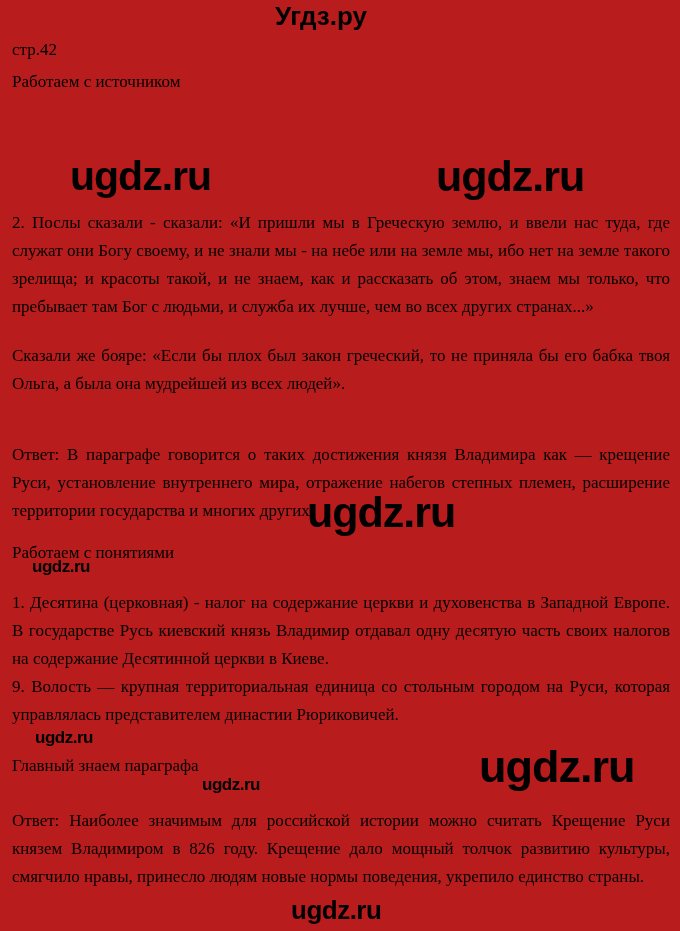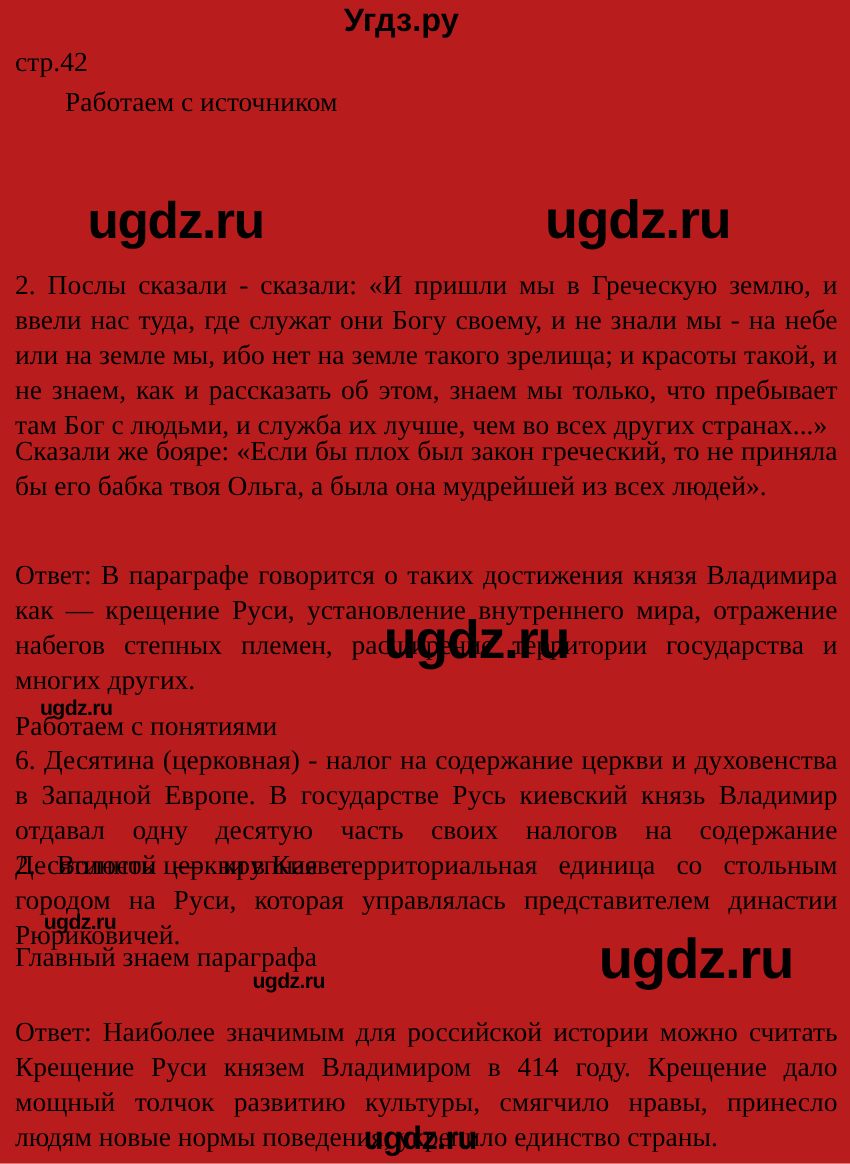--- a/index.html
+++ b/index.html
@@ -17,31 +17,31 @@
     top:1px; left:0; right:38px;
     text-align:center;
     font-family:"Liberation Sans", sans-serif;
     font-weight:700;
     font-size:26px;
     line-height:30px;
   }
   .t{
     position:absolute;
     left:12px; right:10px;
-    font-size:22px;
+    font-size:17px;
     line-height:28px;
   }
   .just{ text-align:justify; }
   .pagenum  { top:36px; }
-  .h-source { top:68px;margin-left:40px; }
+  .h-source { top:68px; }
   .p1       { top:108px; }
   .p2       { top:192px; }
   .p3       { top:325px; }
   .answer1  { top:424px; }
-  .h-concepts{ top:539px;margin-top:28px; }
+  .h-concepts{ top:539px; }
   .p-des    { top:572px; }
   .p-vol    { top:656px; }
   .h-main   { top:752px; }
   .answer2  { top:790px; }
   .wm{
     position:absolute;
     font-family:"Liberation Sans", sans-serif;
     font-weight:700;
     color:#000000;
     line-height:1;
@@ -72,27 +72,27 @@
 
 
   <p class="t just p2">2. Послы сказали -  сказали: «И пришли мы в Греческую землю, и ввели нас туда, где служат они Богу своему, и не знали мы - на небе или на земле мы, ибо нет на земле такого зрелища; и красоты такой, и не знаем, как и рассказать об этом, знаем мы только, что пребывает там Бог с людьми, и служба их лучше, чем во всех других странах...»</p>
 
   <p class="t just answer1">Ответ: В параграфе говорится о таких достижения князя Владимира как — крещение Руси, установление внутреннего мира, отражение набегов степных племен, расширение территории государства и многих других.</p>
 
   <p class="t just p3">Сказали же бояре: «Если бы плох был закон греческий, то не приняла бы его бабка твоя Ольга, а была она мудрейшей из всех людей».</p>
 
   <div class="t h-concepts">Работаем с понятиями</div>
 
-  <p class="t just p-des">6. Десятина (церковная) - налог на содержание церкви и духовенства в Западной Европе. В государстве Русь киевский князь Владимир отдавал одну десятую часть своих налогов на содержание Десятинной церкви в Киеве.</p>
+  <p class="t just p-des">1. Десятина (церковная) - налог на содержание церкви и духовенства в Западной Европе. В государстве Русь киевский князь Владимир отдавал одну десятую часть своих налогов на содержание Десятинной церкви в Киеве.</p>
 
-  <p class="t just p-vol">2. Волость — крупная территориальная единица со стольным городом на Руси, которая управлялась представителем династии Рюриковичей.</p>
+  <p class="t just p-vol">9. Волость — крупная территориальная единица со стольным городом на Руси, которая управлялась представителем династии Рюриковичей.</p>
 
   <div class="t h-main">Главный знаем параграфа</div>
 
-  <p class="t just answer2">Ответ: Наиболее значимым для российской истории можно считать Крещение Руси князем Владимиром в 414 году. Крещение дало мощный толчок развитию культуры, смягчило нравы, принесло людям новые нормы поведения, укрепило единство страны.</p>
+  <p class="t just answer2">Ответ: Наиболее значимым для российской истории можно считать Крещение Руси князем Владимиром в 826 году. Крещение дало мощный толчок развитию культуры, смягчило нравы, принесло людям новые нормы поведения, укрепило единство страны.</p>
 
   <div class="wm wm-a">ugdz.ru</div>
   <div class="wm wm-b">ugdz.ru</div>
   <div class="wm wm-c">ugdz.ru</div>
   <div class="wm wm-sm wm-d">ugdz.ru</div>
   <div class="wm wm-sm wm-e">ugdz.ru</div>
   <div class="wm wm-f">ugdz.ru</div>
   <div class="wm wm-sm wm-g">ugdz.ru</div>
   <div class="wm wm-sm wm-h">ugdz.ru</div>
 

